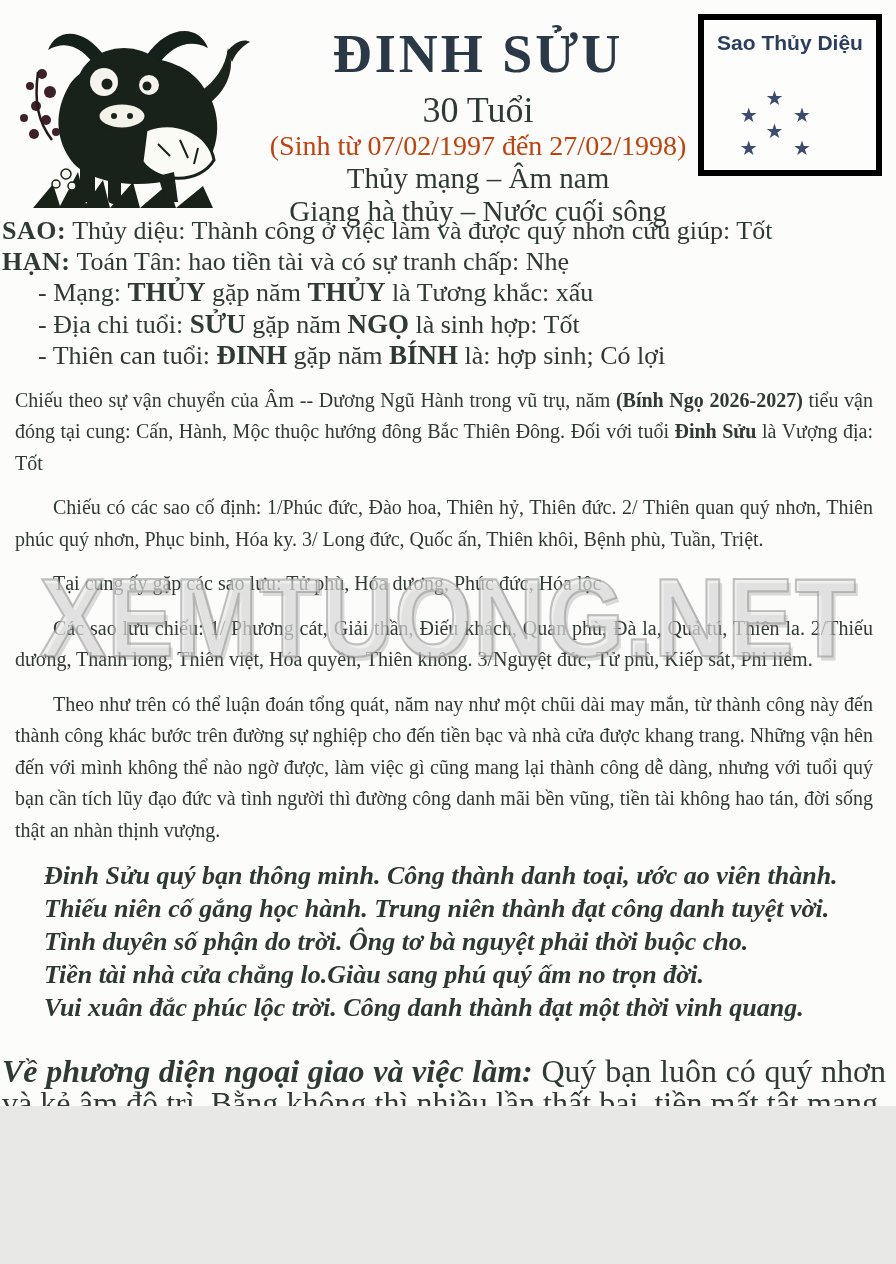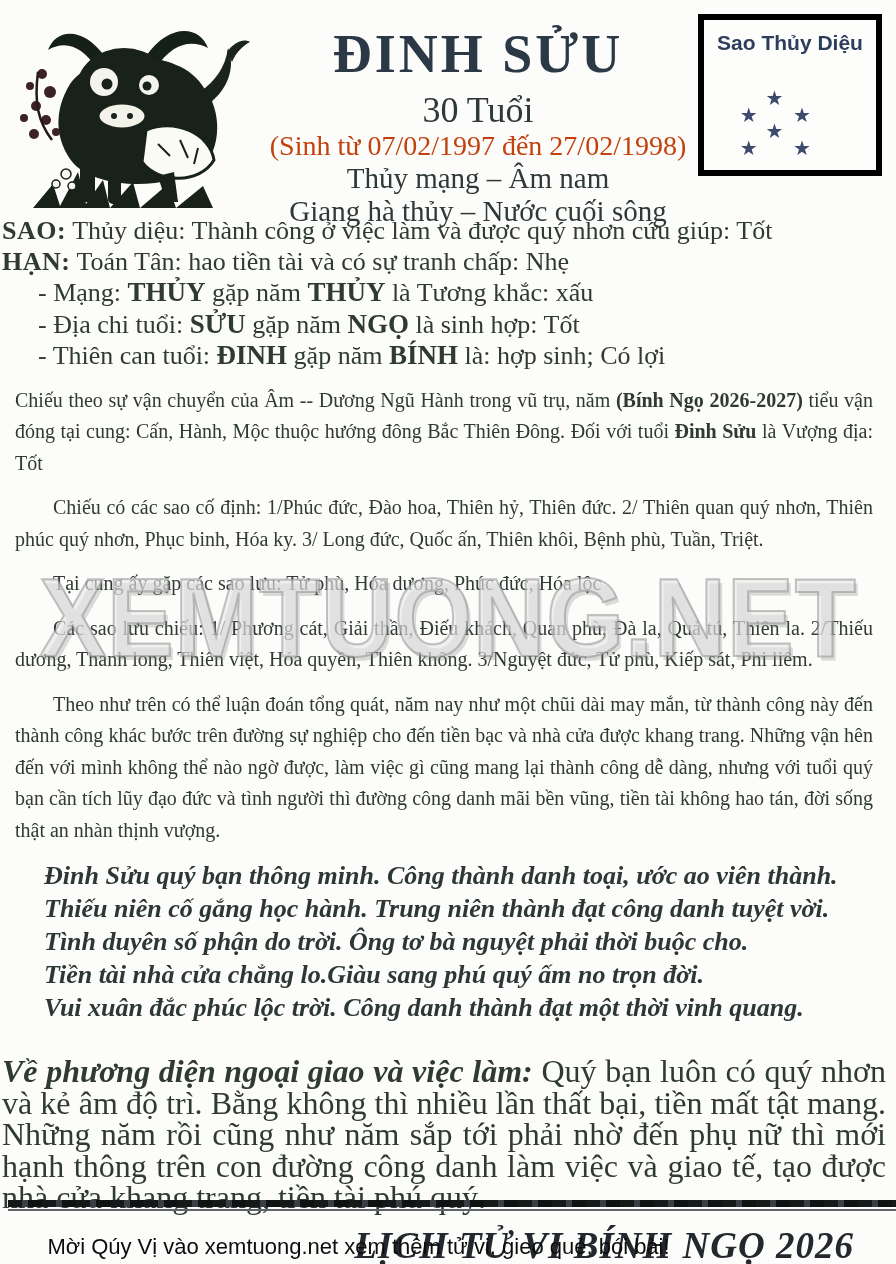--- a/index.html
+++ b/index.html
@@ -1,17 +1,17 @@
 <!DOCTYPE html>
 <html><head>
 <meta charset="utf-8">
 <style>
   html,body{margin:0;padding:0;background:#e8e8e6;}
   .page{
-    position:relative; width:896px; height:1264px; margin:0 auto;
+    position:relative; width:896px; height:1106px; margin:0 auto;
     background:#fcfcfa; overflow:hidden;
     font-family:"Liberation Serif","DejaVu Serif",serif;
     color:#303a34;
   }
   
   .ox-wrap{position:absolute; left:8px; top:12px; width:250px; height:200px;}
   .header-center{
     position:absolute; left:258px; top:18px; width:440px; text-align:center;
   }
   .page-title{

